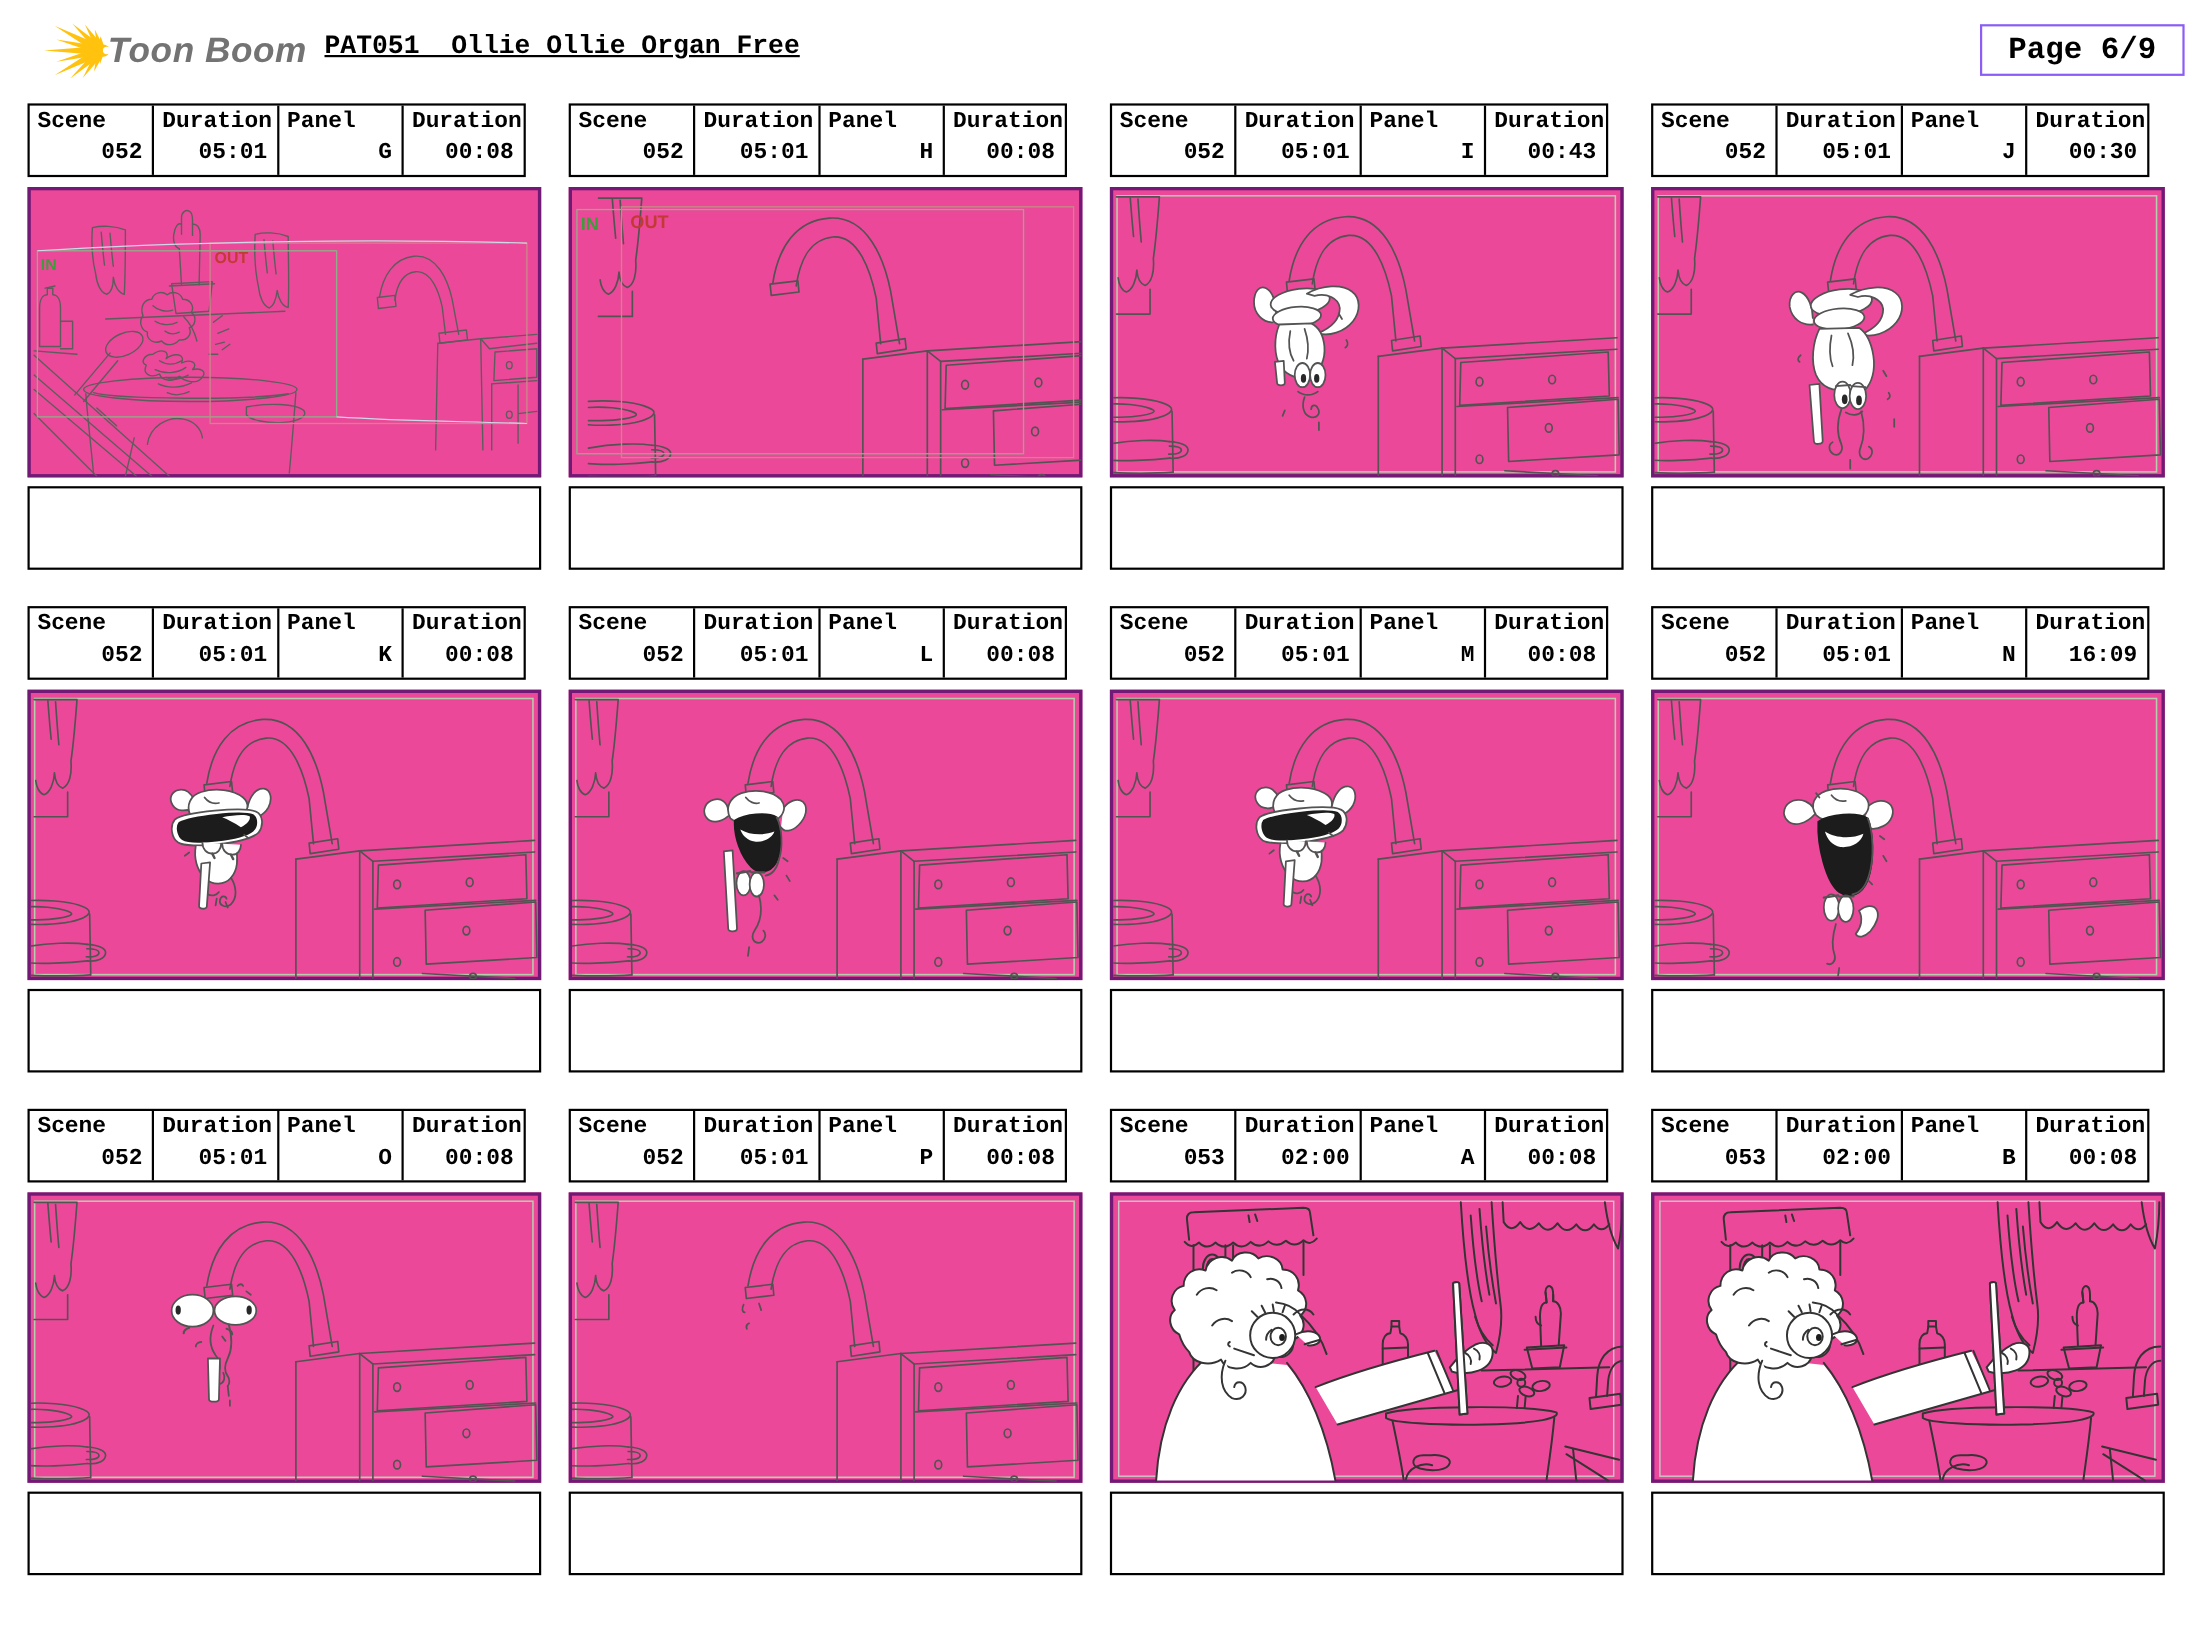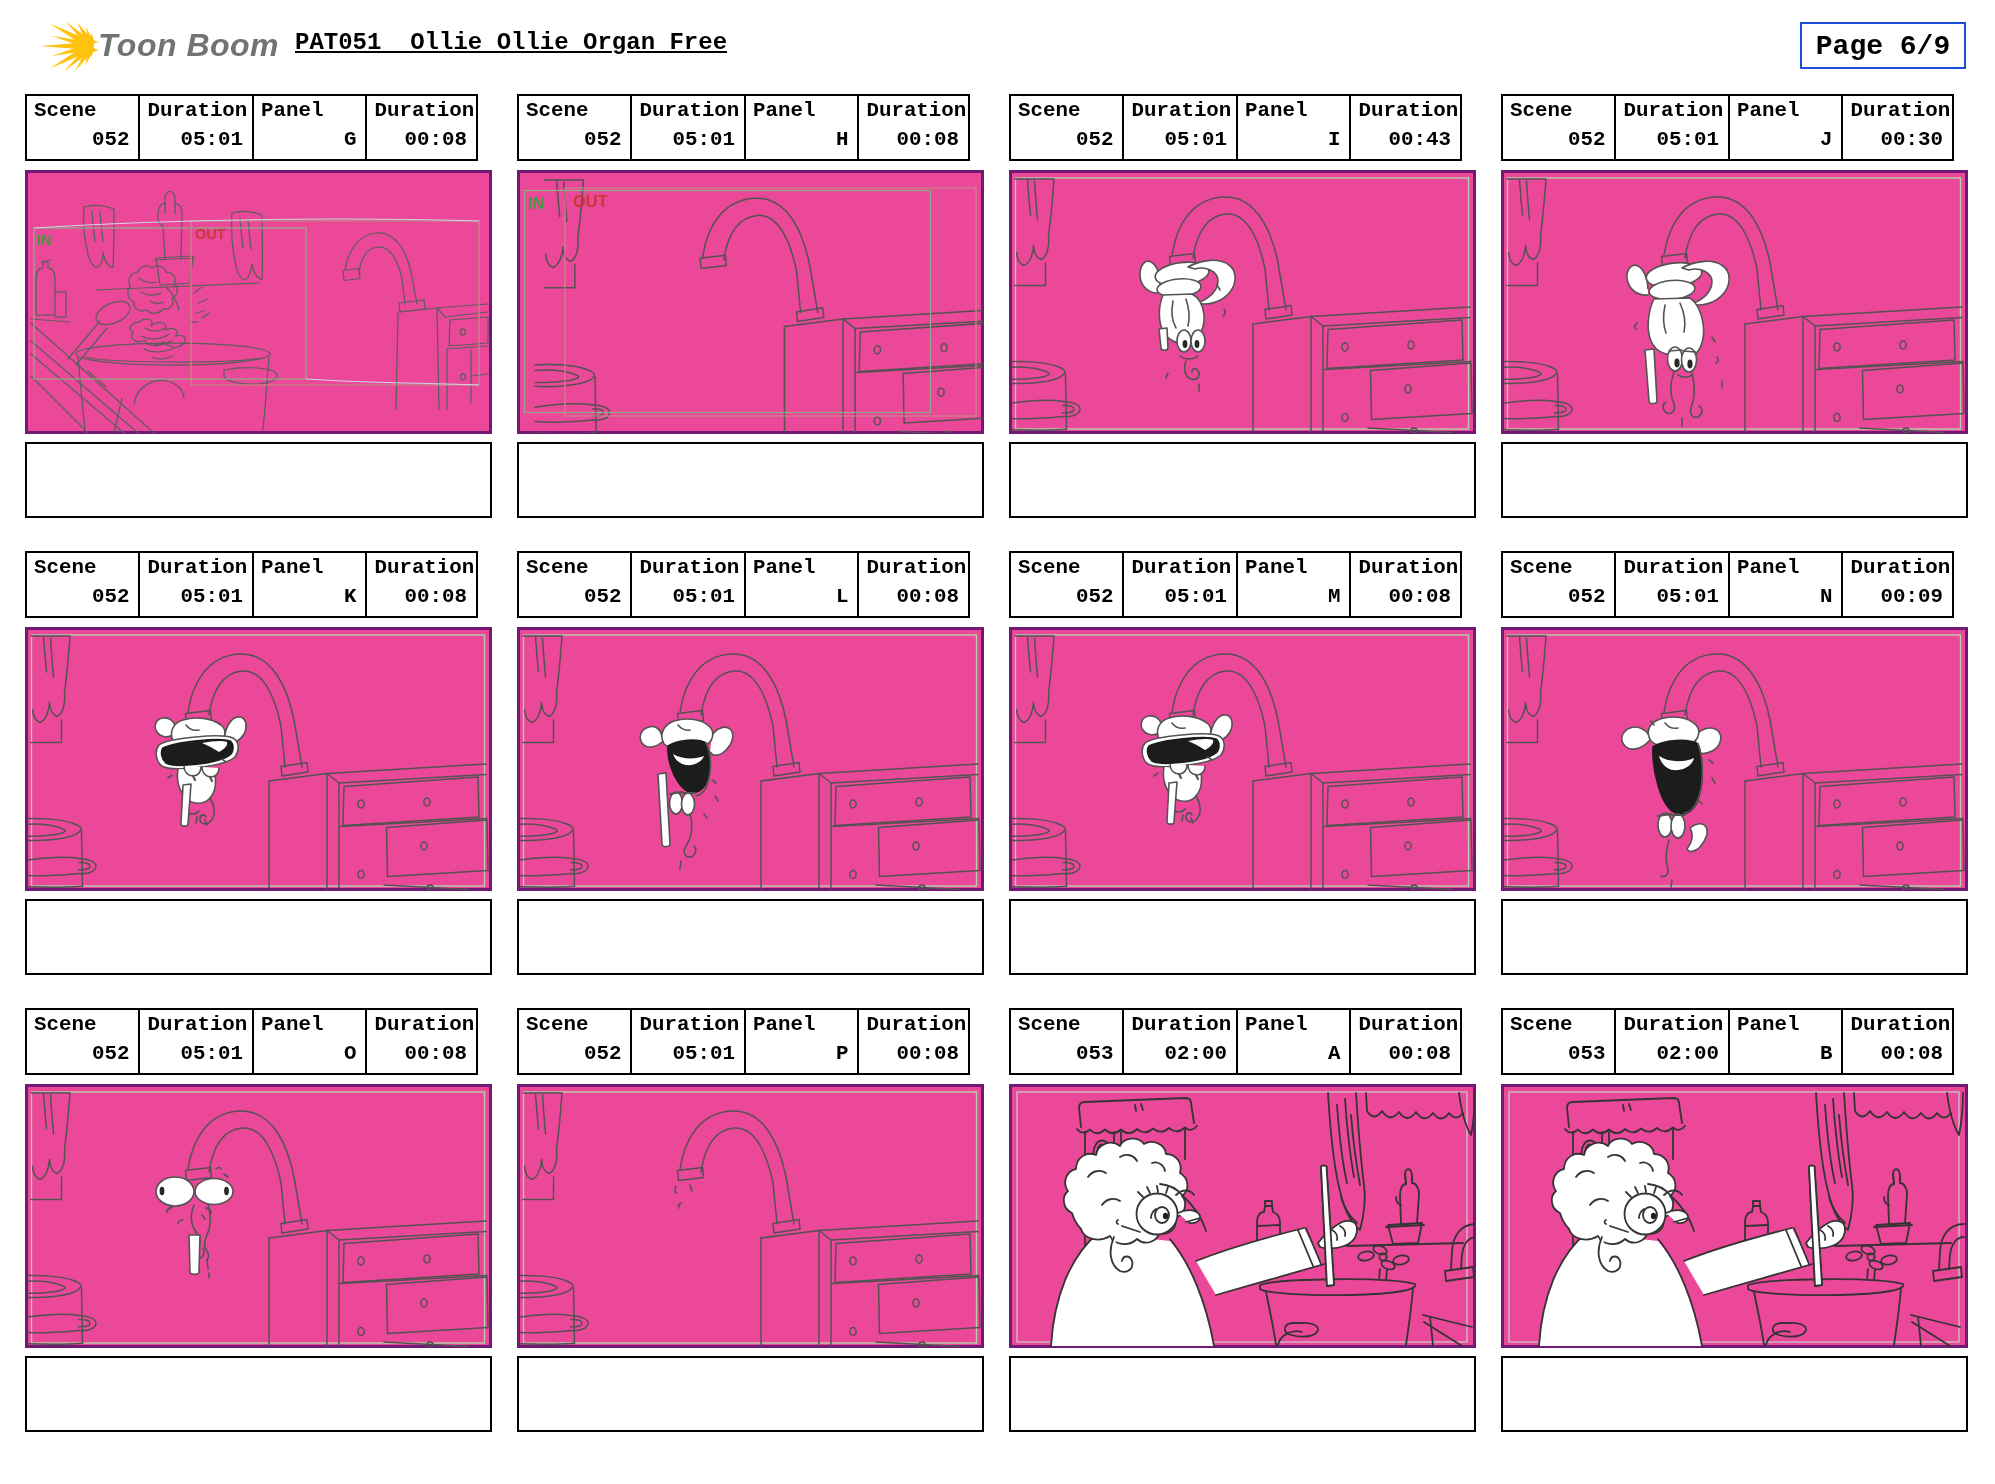--- a/index.html
+++ b/index.html
@@ -30,21 +30,21 @@
       <polygon points="64.2,37.2 61.0,46.0 59.2,36.8"></polygon>
     </g>
     <circle cx="64" cy="34" r="5.5" fill="#FFC20E"></circle>
     <circle cx="67" cy="34" r="3.4" fill="#fff"></circle>
   </svg>
 
 <div style="position:absolute;left:98px;top:27px;font-family:'Liberation Sans',sans-serif;font-weight:bold;font-style:italic;font-size:32px;color:#737373;letter-spacing:0.5px;">Toon Boom</div>
 
 <div style="position:absolute;left:295px;top:29px;font-size:24px;font-weight:bold;white-space:pre;text-decoration:underline;">PAT051  Ollie Ollie Organ Free</div>
 
-<div style="position:absolute;left:1800px;top:22px;width:166px;height:47px;border:2px solid #1d4ed8;box-sizing:border-box;font-family:Liberation Mono, monospace;">
+<div style="position:absolute;left:1800px;top:22px;width:186px;height:47px;border:2px solid #8b5cf6;box-sizing:border-box;font-family:Liberation Mono, monospace;">
     <div style="position:absolute;left:50%;top:50%;transform:translate(-50%,-50%);font-size:28px;font-weight:bold;white-space:pre;">Page 6/9</div>
   </div>
 
 <svg width="0" height="0" style="position:absolute">
 <defs>
 <g id="bg52" fill="none" stroke="#535353" stroke-width="1.5" stroke-linecap="round" stroke-linejoin="round">
 
   <path d="M5,8 L44,8 C42.5,28 40.5,50 38.5,64 C39.5,76 37,86 31,88.5 C26.5,87 24,81 23.5,74.5 C23,84 19.5,92.5 14,94.5 C9.5,93 7,87 6.5,81.5"></path>
   <path d="M17.5,9 C18.5,22 19.5,34 20.5,44"></path>
   <path d="M24.5,10 C25.5,25 26.5,38 27.5,49"></path>
@@ -555,21 +555,21 @@
     <div class="hc">
       <div class="hl">Duration</div>
       <div class="hv">05:01</div>
     </div>
     <div class="hc">
       <div class="hl">Panel</div>
       <div class="hv">N</div>
     </div>
     <div class="hc last">
       <div class="hl">Duration</div>
-      <div class="hv">00:09</div>
+      <div class="hv">16:09</div>
     </div>
   </div>
 
 <div class="drw" style="left:1501px;top:627px"><svg width="463" height="260" viewBox="2 2 463 260">
       <rect x="5.5" y="7" width="453" height="251" fill="none" stroke="#b5cfad" stroke-width="1.4"></rect>
       <use href="#bg52"></use>
       <use href="#charN"></use>
     </svg></div>
 
 <div class="cap" style="left:1501px;top:899px"></div>

